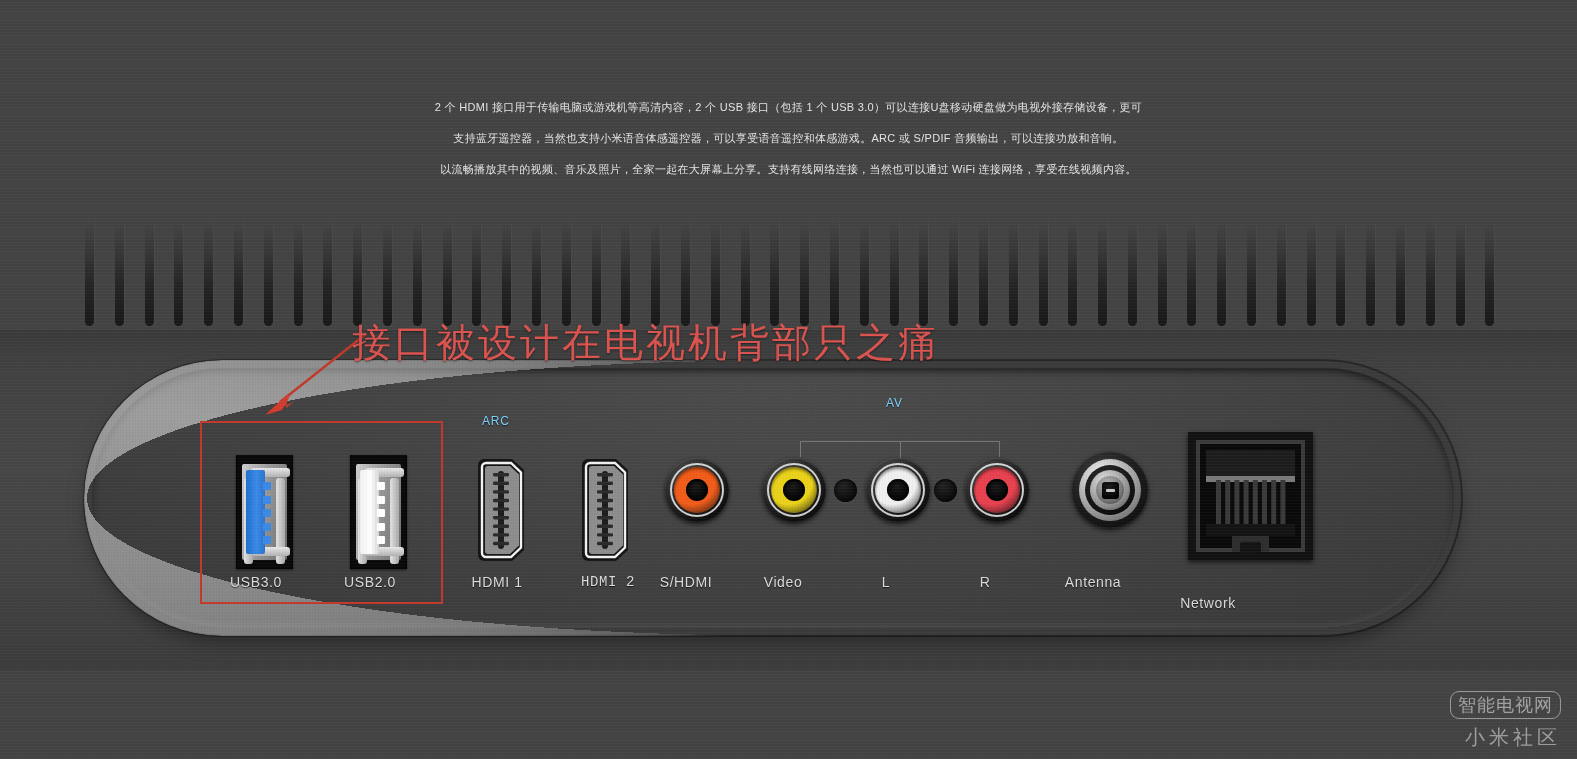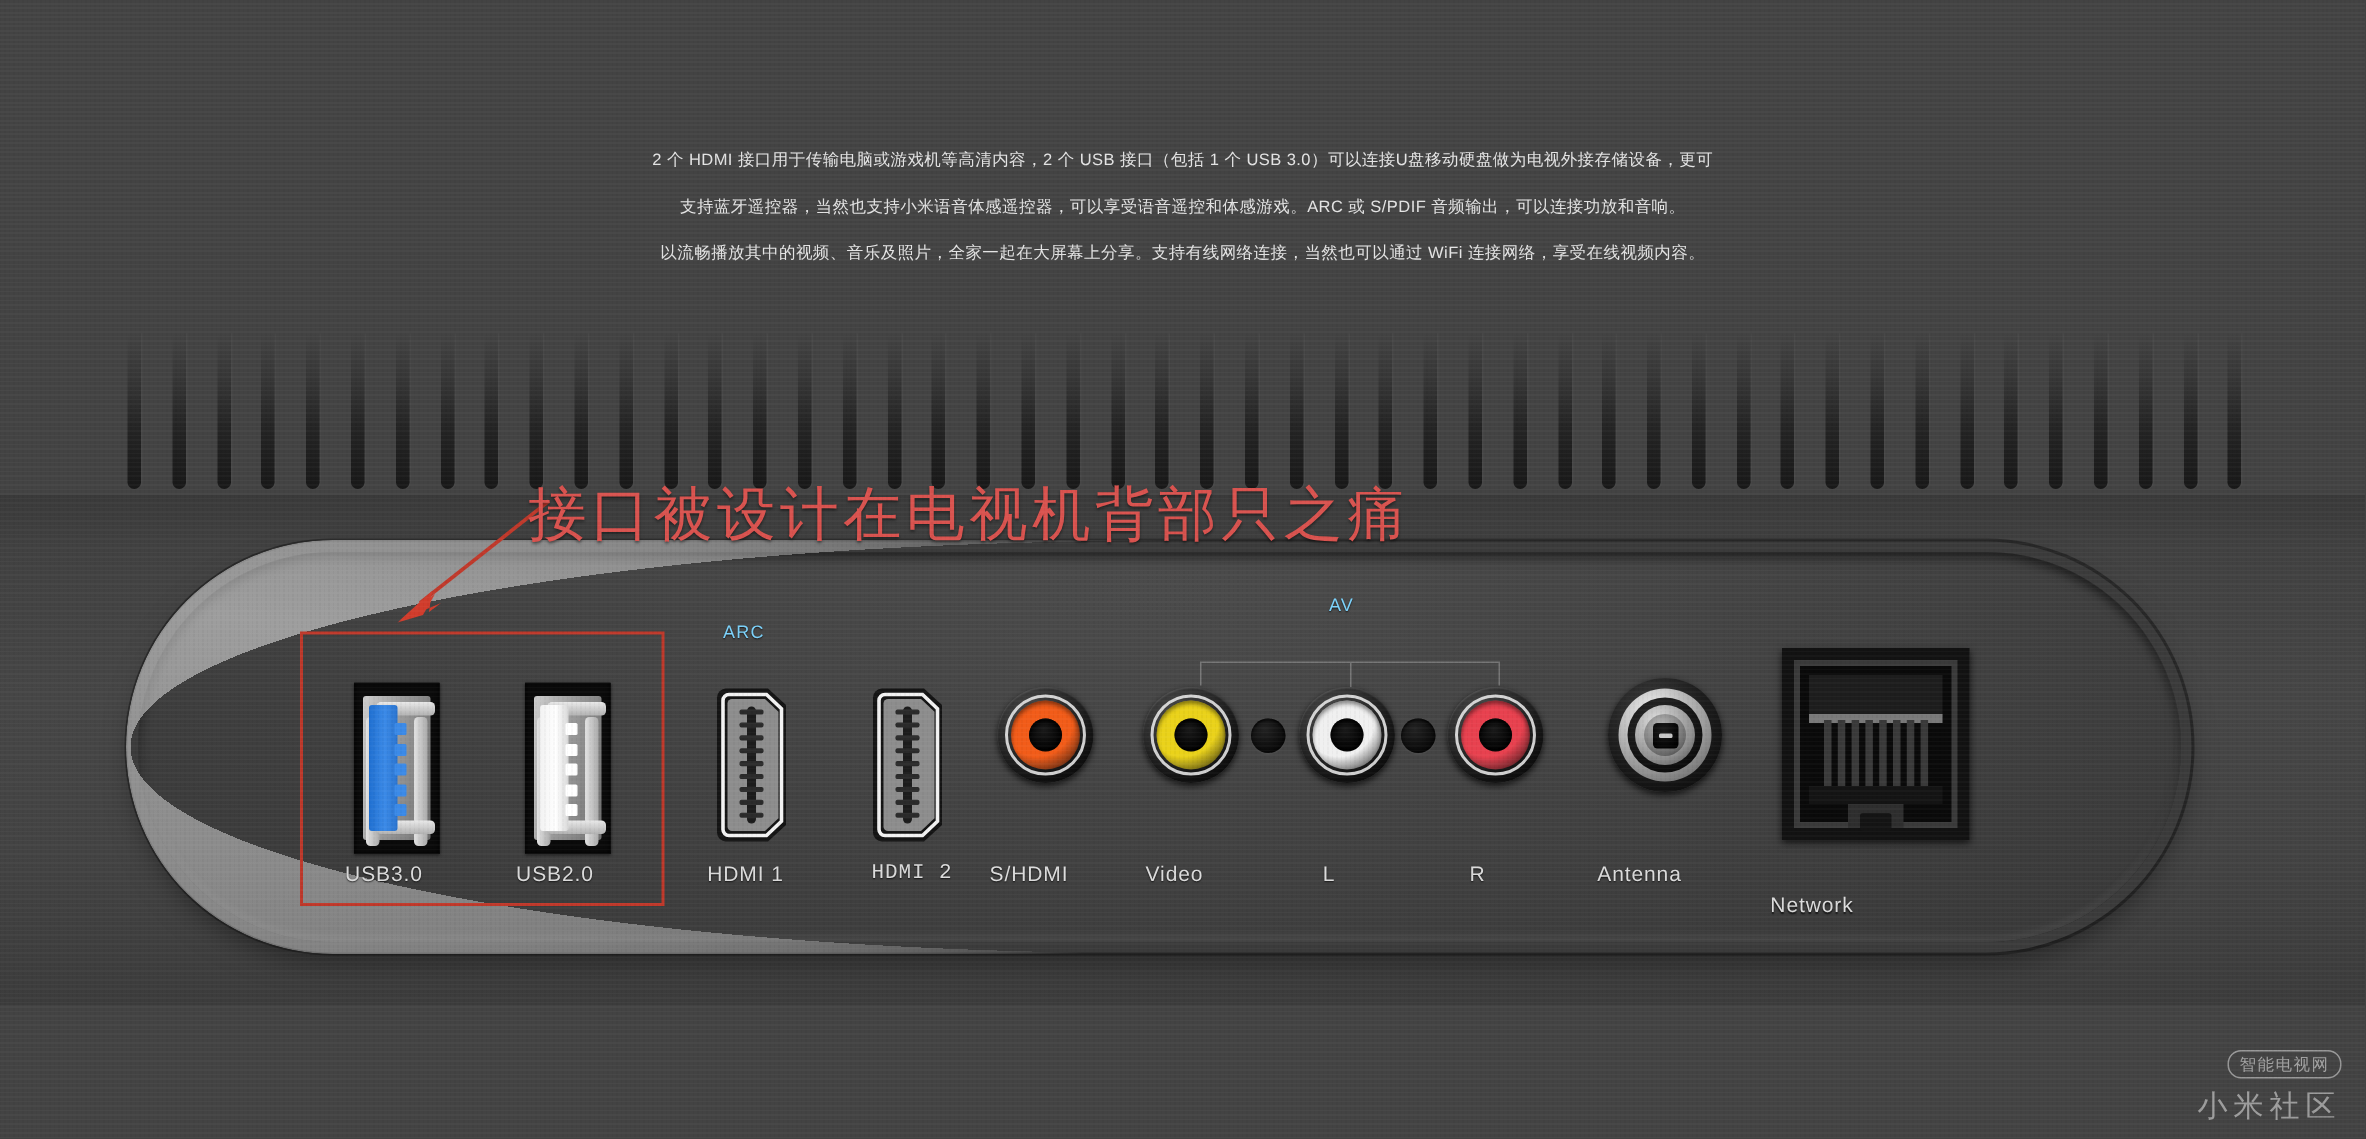--- a/index.html
+++ b/index.html
@@ -331,21 +331,21 @@
   #watermark {
     position: absolute;
     right: 16px; bottom: 8px;
     z-index: 40;
     opacity: .62;
     text-align: right;
     pointer-events: none;
   }
   .wm-row { display: flex; align-items: flex-end; gap: 6px; justify-content: flex-end; }
   .wm-badge {
-    font-size: 11px; color: #dcdcdc;
+    font-size: 18px; color: #dcdcdc;
     border: 1.5px solid #cfcfcf; border-radius: 9px;
     padding: 1px 7px; letter-spacing: 1px; margin-bottom: 2px;
   }
   .wm-brand {
     font-size: 41px; font-weight: bold; font-style: italic;
     color: #e2e2e2; letter-spacing: -1px; line-height: .9;
   }
   .wm-com { font-size: 17px; font-weight: bold; font-style: italic; color: #e2e2e2; }
   .wm-sub { font-size: 20px; color: #d4d4d4; letter-spacing: 4px; margin-top: 3px; }
 </style>

